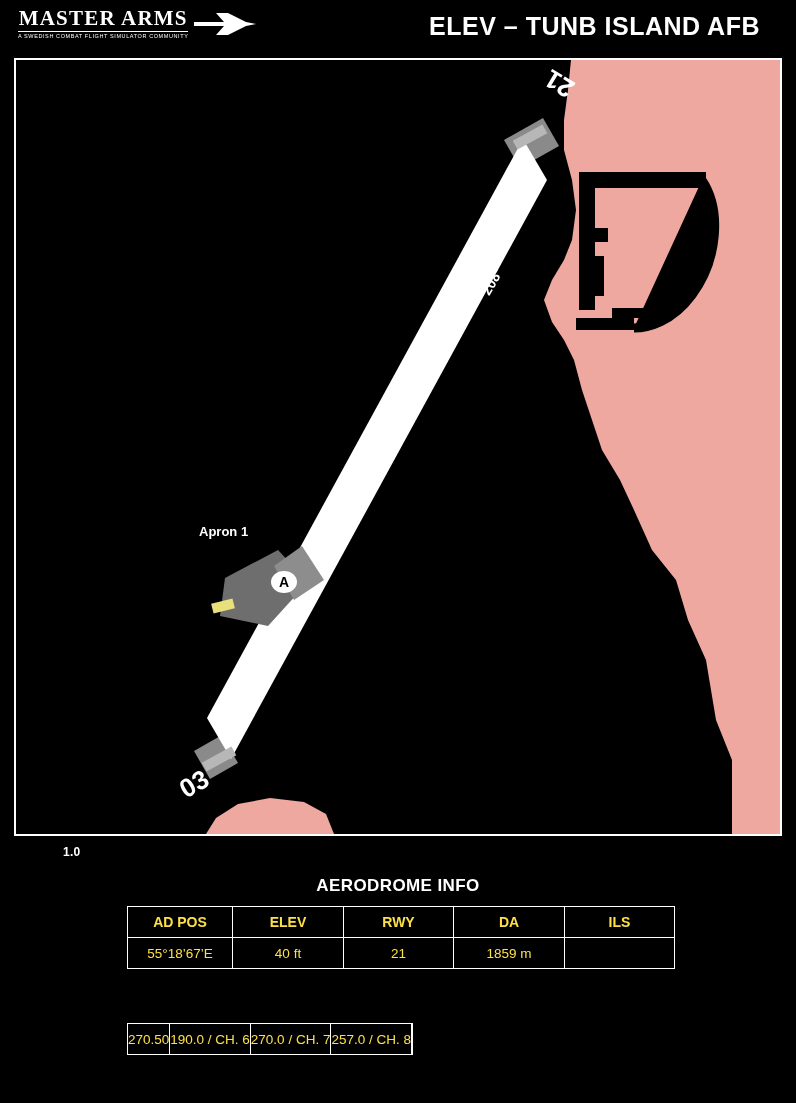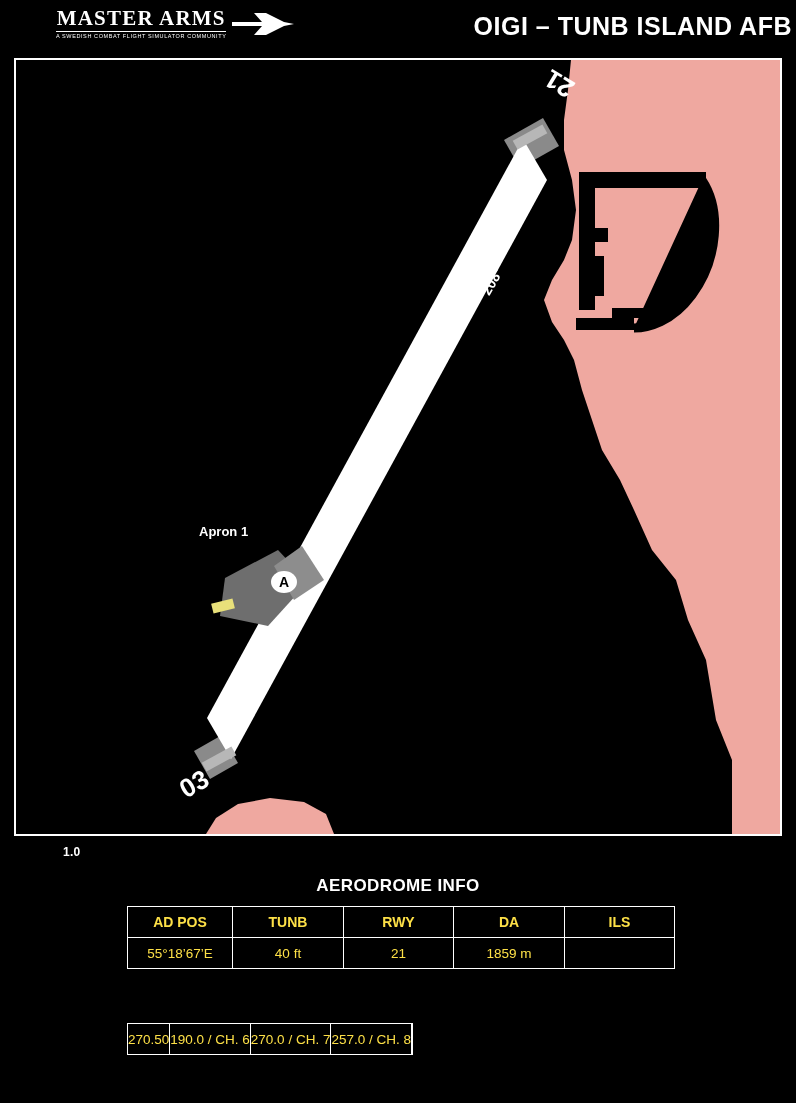--- a/index.html
+++ b/index.html
@@ -15,23 +15,22 @@
     position: relative;
     overflow: hidden;
   }
 
   
   .header {
     height: 52px;
     display: flex;
     align-items: center;
     justify-content: space-between;
-    padding: 0 4px 0 18px;
+    padding: 0 36px 0 18px;
     box-sizing: border-box;
-    margin-left: 38px;
   }
   .logo-block {
     display: flex;
     align-items: center;
     gap: 6px;
     transform: translateY(-2px);
   }
   .logo-text-wrap {
     display: flex;
     flex-direction: column;
@@ -153,21 +152,21 @@
   <div class="logo-block">
     <div class="logo-text-wrap">
       <div class="logo-title">MASTER ARMS</div>
       <div class="logo-rule"></div>
       <div class="logo-sub">A SWEDISH COMBAT FLIGHT SIMULATOR COMMUNITY</div>
     </div>
     <svg class="logo-mark" width="62" height="30" viewBox="0 0 62 30">
       <polygon points="0,13 30,13 22,4 34,4 52,13 62,15 52,17 34,26 22,26 30,17 0,17" fill="#ffffff"></polygon>
     </svg>
   </div>
-  <div class="doc-title">OIGI – TUNB ISLAND AFB</div>
+  <div class="doc-title">ELEV – TUNB ISLAND AFB</div>
 </div>
 
 <div class="chart-frame">
   <svg class="chart-inner" viewBox="0 0 764 774" width="764" height="774">
 
     <rect x="0" y="0" width="764" height="774" fill="#000000"></rect>
 
     <path fill="#efa8a0" d="
       M 555,0
       L 764,0 L 764,774 L 716,774
@@ -229,21 +228,21 @@
 </div>
 
 <div class="version">1.0</div>
 
 <div class="section-title">AERODROME INFO</div>
 
 <table class="info" id="ad-table">
   <tbody>
       <tr>
     <th class="c1">AD POS</th>
-    <th class="c2">TUNB</th>
+    <th class="c2">ELEV</th>
     <th class="c3">RWY</th>
     <th class="c4">DA</th>
     <th class="c5">ILS</th>
   </tr>
   <tr>
     <td>55°18’67’E</td>
     <td>40 ft</td>
     <td class="bold">21</td>
     <td>1859 m</td>
     <td></td>

